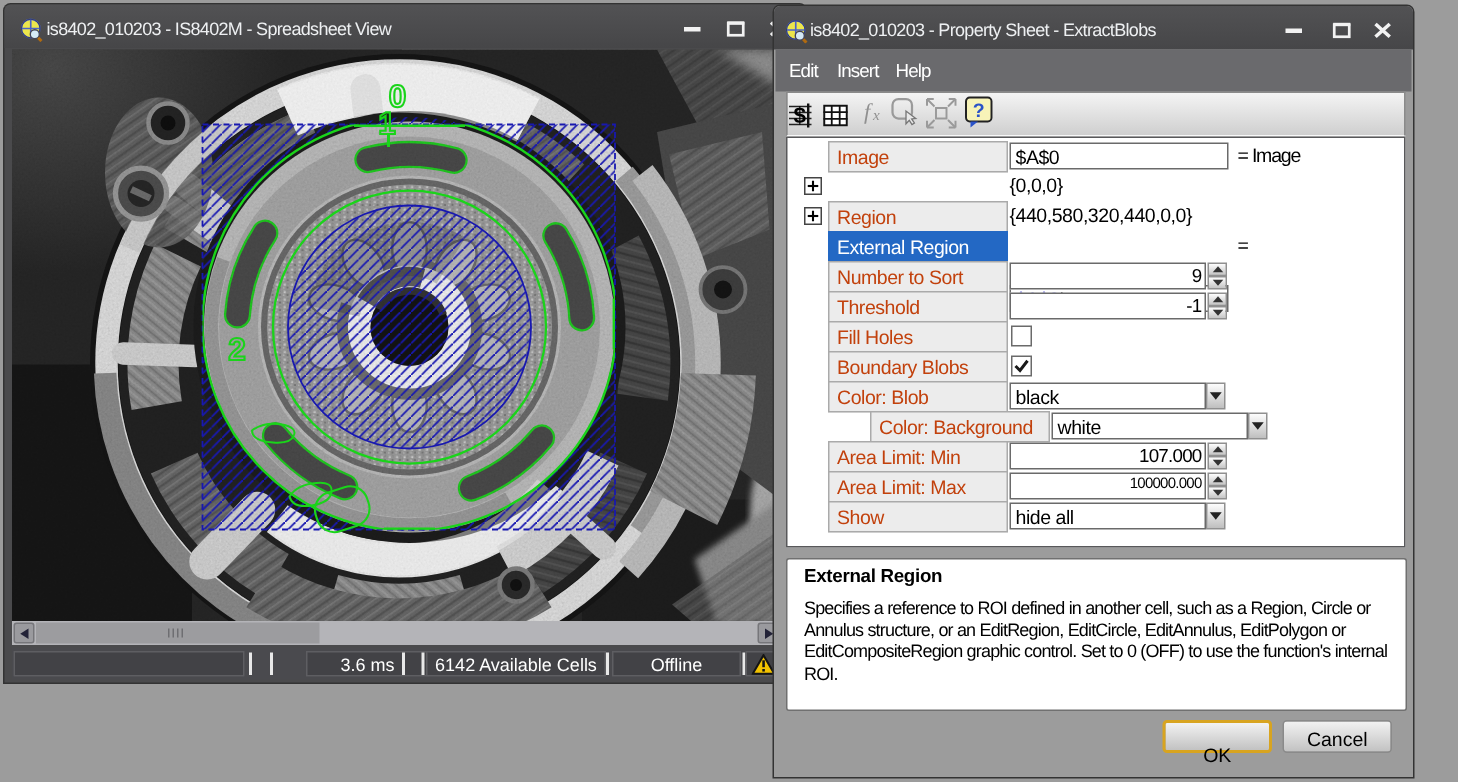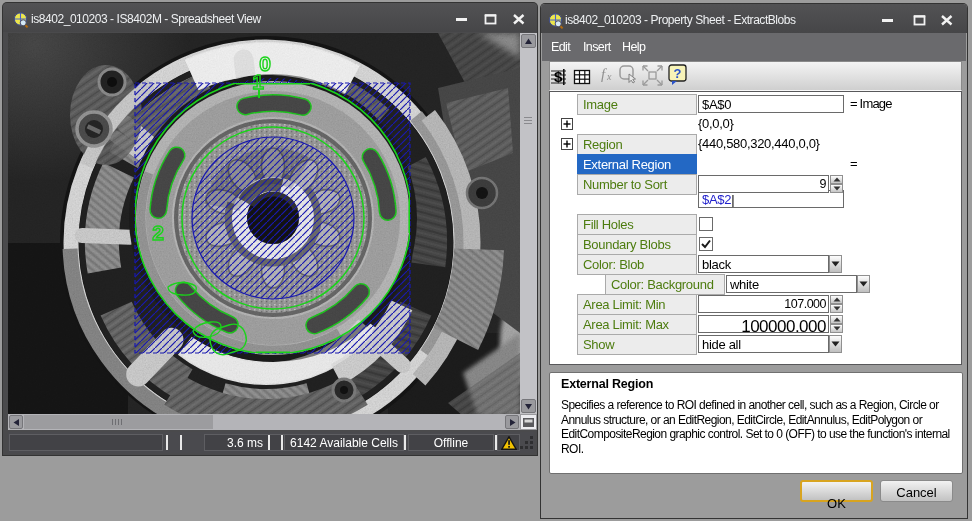--- a/index.html
+++ b/index.html
@@ -1,39 +1,39 @@
 <!DOCTYPE html>
 <html><head>
 <meta charset="utf-8">
 <style>
 * { margin:0; padding:0; box-sizing:border-box; }
 html,body { width:972px; height:521px; background:#9c9c9c; font-family:"Liberation Sans",sans-serif; overflow:hidden; }
 
 #lw { position:absolute; left:3px; top:3px; width:534px; height:452px; background:#4a4a4c; border-radius:4px 4px 0 0; box-shadow:0 0 0 1px #333; }
-#rw { position:absolute; left:541px; top:4px; width:426px; height:514px; background:#9c9c9c; border-radius:4px 4px 0 0; box-shadow:0 0 0 1px #333; }
+#rw { position:absolute; left:516px; top:4px; width:426px; height:514px; background:#9c9c9c; border-radius:4px 4px 0 0; box-shadow:0 0 0 1px #333; }
 .titlebar { position:absolute; left:0; top:0; right:0; height:29px; background:linear-gradient(#525254,#464648); border-radius:4px 4px 0 0; }
 .titletxt { position:absolute; top:9px; font-size:12px; color:#eef0f2; letter-spacing:-0.45px; white-space:nowrap; }
 .winbtn { position:absolute; top:0; height:29px; color:#f2f2f2; }
 
 .ticon { position:absolute; width:16px; height:16px; }
 
 #img-area { position:absolute; left:5px; top:30px; width:512px; height:381px; background:#2d2d2d; }
 #vsb { position:absolute; left:517px; top:30px; width:17px; height:381px; background:#c2c2c6; }
 #hsb { position:absolute; left:5px; top:411px; width:512px; height:16px; background:#b4b4b8; }
 .sbtn { position:absolute; background:#9a9a9e; border:1px solid #76767a; border-radius:2px; display:flex; align-items:center; justify-content:center; }
 #statusbar { position:absolute; left:5px; top:429px; width:526px; height:21px; background:#4a4a4e; }
 .seg { position:absolute; top:2px; height:17px; background:#424246; border:1px solid #5e5e62; color:#fff; font-size:12px; display:flex; align-items:center; justify-content:center; }
 .sep { position:absolute; top:3px; width:2px; height:15px; background:#e8e8e8; }
 
 #menubar { position:absolute; left:1px; top:29px; width:424px; height:28px; background:#6a6a6d; color:#fff; font-size:13px; }
 #menubar span { position:absolute; top:7px; letter-spacing:-0.6px; font-size:12.5px; }
 #toolbar { position:absolute; left:8px; top:57px; width:413px; height:30px; background:linear-gradient(#f4f4f4,#cfcfcf); border:1px solid #8a8a8a; border-bottom-color:#f8f8f8; }
 #ptable { position:absolute; left:8px; top:87px; width:413px; height:274px; background:#fff; border:1px solid #58585a; }
 .prow { position:absolute; left:0; width:100%; height:20px; }
-.plabel { position:absolute; left:27px; width:120px; height:21px; background:#ececec; border:1px solid #aaa; font-size:13px; color:#4d7c0f; padding:2px 0 0 5px; letter-spacing:-0.3px; }
+.plabel { position:absolute; left:27px; width:120px; height:21px; background:#ececec; border:1px solid #aaa; font-size:13px; color:#c2410c; padding:2px 0 0 5px; letter-spacing:-0.3px; }
 .pval { position:absolute; left:148px; font-size:13px; letter-spacing:-0.8px; }
 .inbox { position:absolute; left:148px; top:1px; width:146px; height:18px; background:#fff; border:1px solid #6a6a6a; font-size:13px; padding:1px 18px 0 3px; letter-spacing:-0.3px; }
 .spin { position:absolute; left:280px; top:1px; width:13px; height:18px; }
 .spin div { position:absolute; left:0; width:13px; height:9px; background:linear-gradient(#fdfdfd,#c6c6c6); border:1px solid #909090; display:flex; align-items:center; justify-content:center; }
 .drop { position:absolute; left:279px; top:1px; width:13px; height:18px; background:linear-gradient(#fdfdfd,#bfbfbf); border:1px solid #909090; display:flex; align-items:center; justify-content:center; }
 .cb { position:absolute; left:149px; top:3px; width:14px; height:14px; background:#fff; border:1px solid #6a6a6a; }
 #helpbox { position:absolute; left:8px; top:368px; width:414px; height:102px; background:#fff; border:1px solid #707070; border-radius:2px; }
 #helpbox h4 { font-size:12.5px; font-weight:bold; letter-spacing:-0.2px; margin:4px 0 0 11px; }
 #helpbox p { font-size:12px; letter-spacing:-0.55px; line-height:14.5px; margin:7px 6px 0 11px; width:396px; }
 .btn { position:absolute; top:476px; width:73px; height:22px; background:linear-gradient(#f2f2f2,#c2c2c2); border:1px solid #8a8a8a; border-radius:3px; font-size:13px; text-align:center; padding-top:4px; }
@@ -401,20 +401,36 @@
               <path d="M4 0.5 L7.5 4.5 L0.5 4.5 Z" fill="#333"></path>
             </svg>
           </div>
     <div style="top:9px;">
             <svg width="8" height="5">
               <path d="M4 4.5 L7.5 0.5 L0.5 0.5 Z" fill="#333"></path>
             </svg>
           </div>
   </div>
 </div>
+<div class="prow" style="top:102px;">
+  <div class="plabel" style="">Threshold</div>
+  <div class="inbox" style="width:131px; text-align:right; padding-right:2px; font-size:12.5px; letter-spacing:-0.5px;">-1</div>
+  <div class="spin">
+    <div style="top:0;">
+            <svg width="8" height="5">
+              <path d="M4 0.5 L7.5 4.5 L0.5 4.5 Z" fill="#333"></path>
+            </svg>
+          </div>
+    <div style="top:9px;">
+            <svg width="8" height="5">
+              <path d="M4 4.5 L7.5 0.5 L0.5 0.5 Z" fill="#333"></path>
+            </svg>
+          </div>
+  </div>
+</div>
 <div class="prow" style="top:122px;">
   <div class="plabel" style="">Fill Holes</div>
   <div class="cb"></div>
 </div>
 <div class="prow" style="top:142px;">
   <div class="plabel" style="">Boundary Blobs</div>
   <div class="cb">
           <svg width="12" height="12" style="position:absolute;left:0px;top:0px;">
             <path d="M2 6 L5 9 L10 2.5" stroke="#1a1a1a" stroke-width="2" fill="none"></path>
           </svg>
@@ -449,21 +465,21 @@
           </div>
     <div style="top:9px;">
             <svg width="8" height="5">
               <path d="M4 4.5 L7.5 0.5 L0.5 0.5 Z" fill="#333"></path>
             </svg>
           </div>
   </div>
 </div>
 <div class="prow" style="top:222px;">
   <div class="plabel" style="">Area Limit: Max</div>
-  <div class="inbox" style="width:131px; text-align:right; padding-right:2px; font-size:17px; letter-spacing:-0.5px;">100000.000</div>
+  <div class="inbox" style="width:131px; text-align:right; padding-right:2px; font-size:10px; letter-spacing:-0.5px;">100000.000</div>
   <div class="spin">
     <div style="top:0;">
             <svg width="8" height="5">
               <path d="M4 0.5 L7.5 4.5 L0.5 4.5 Z" fill="#333"></path>
             </svg>
           </div>
     <div style="top:9px;">
             <svg width="8" height="5">
               <path d="M4 4.5 L7.5 0.5 L0.5 0.5 Z" fill="#333"></path>
             </svg>

